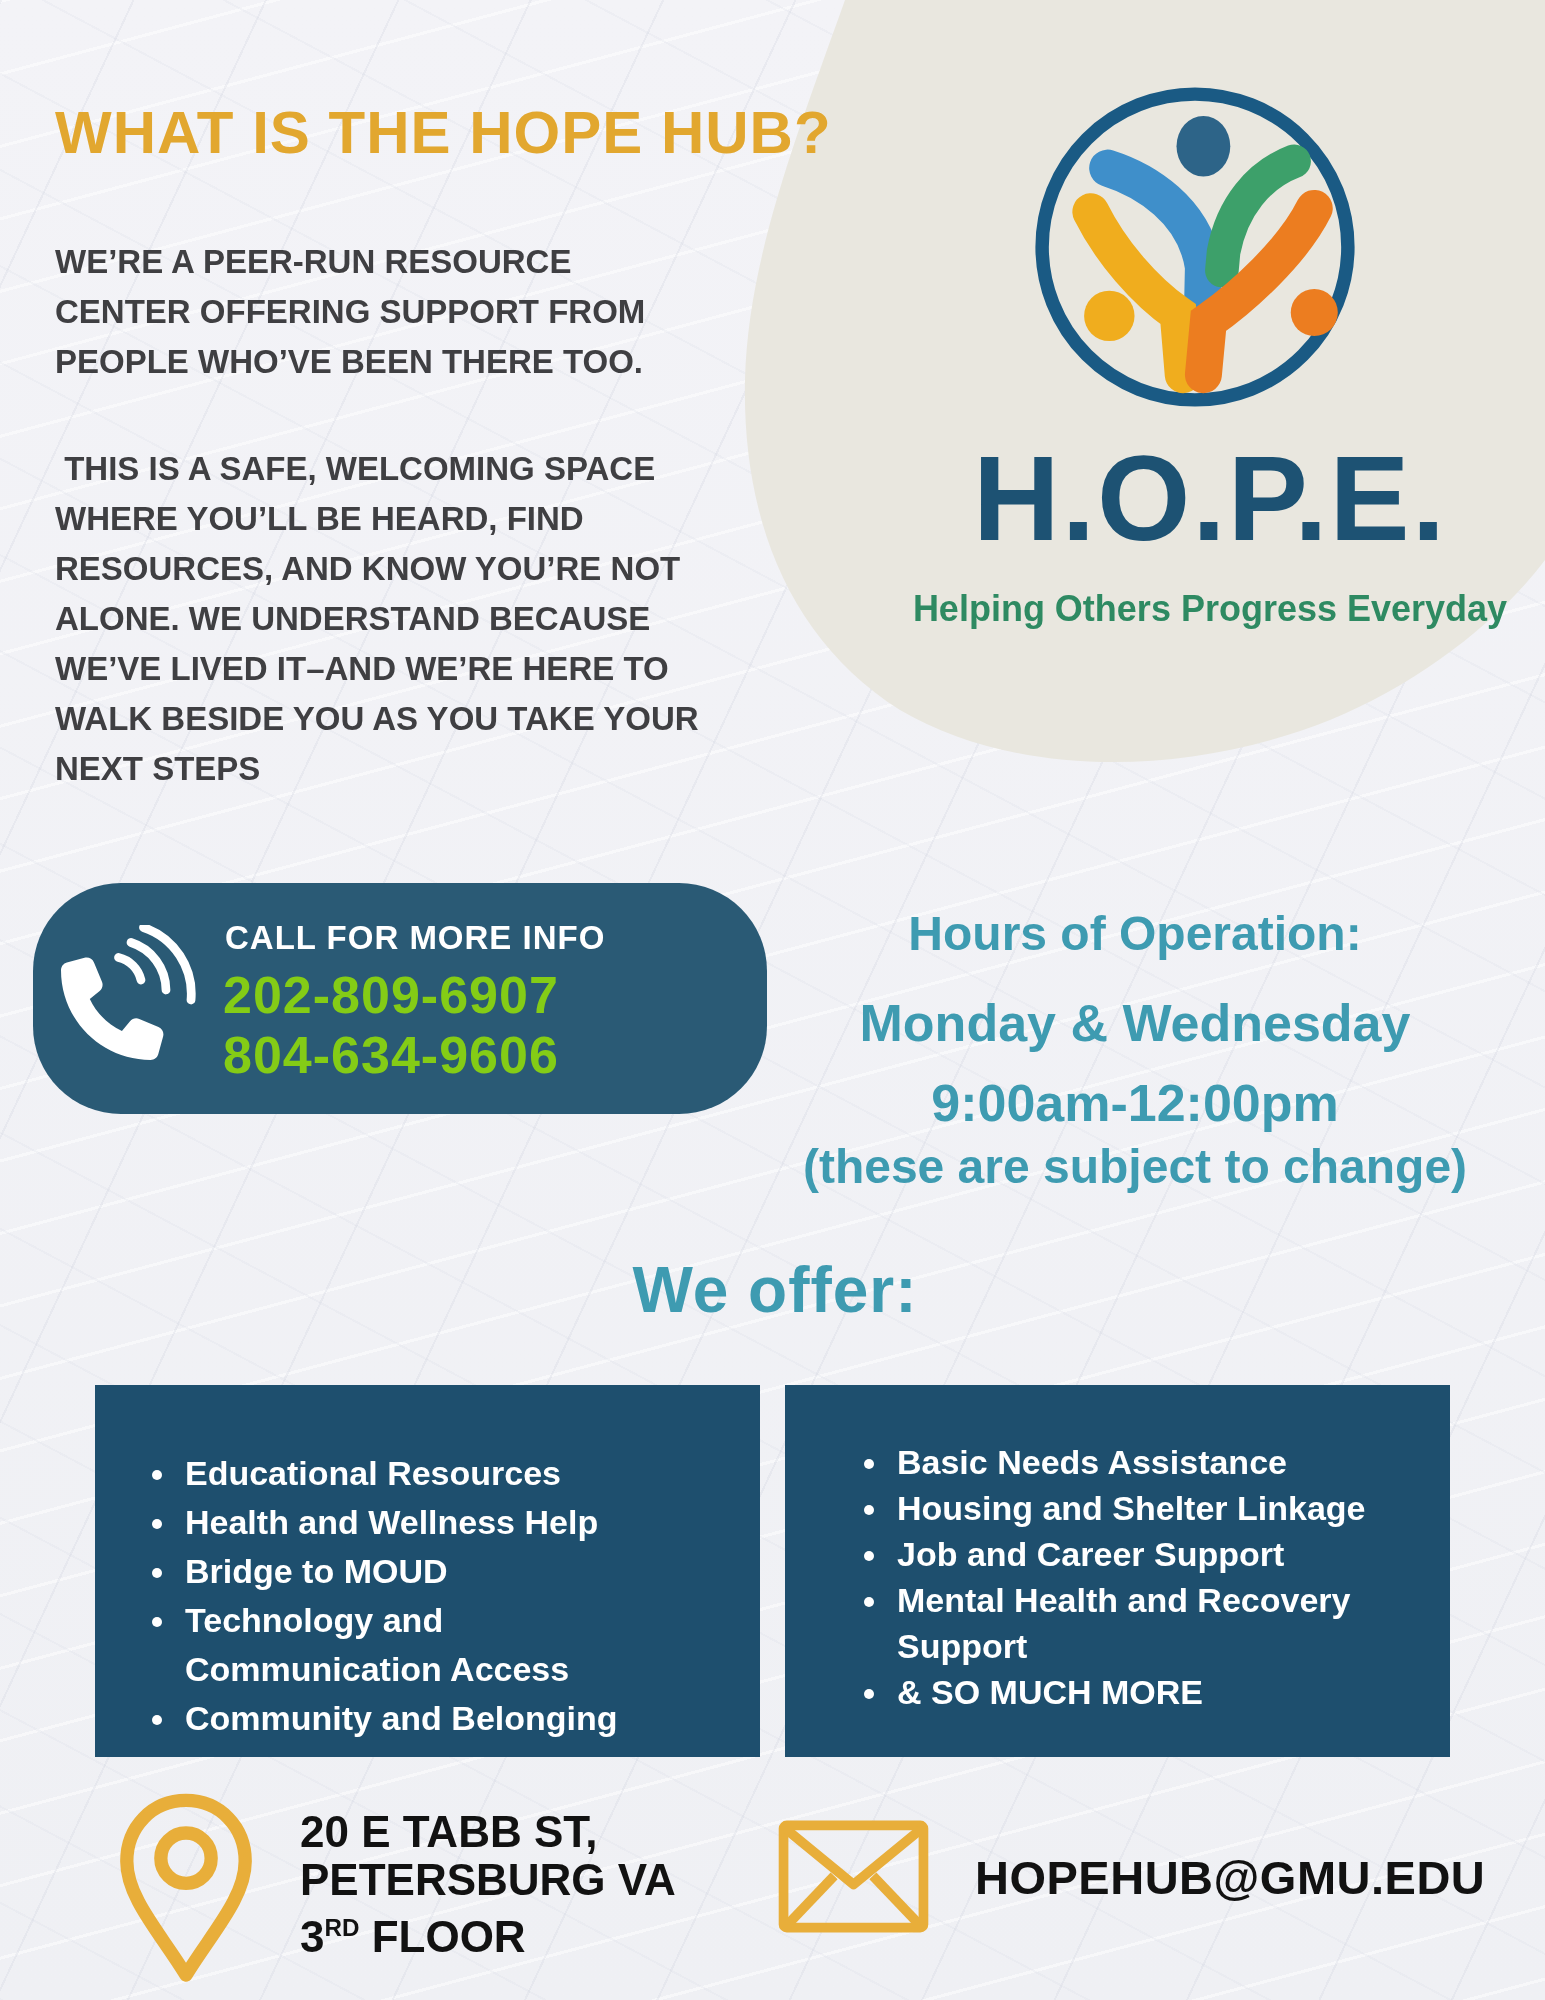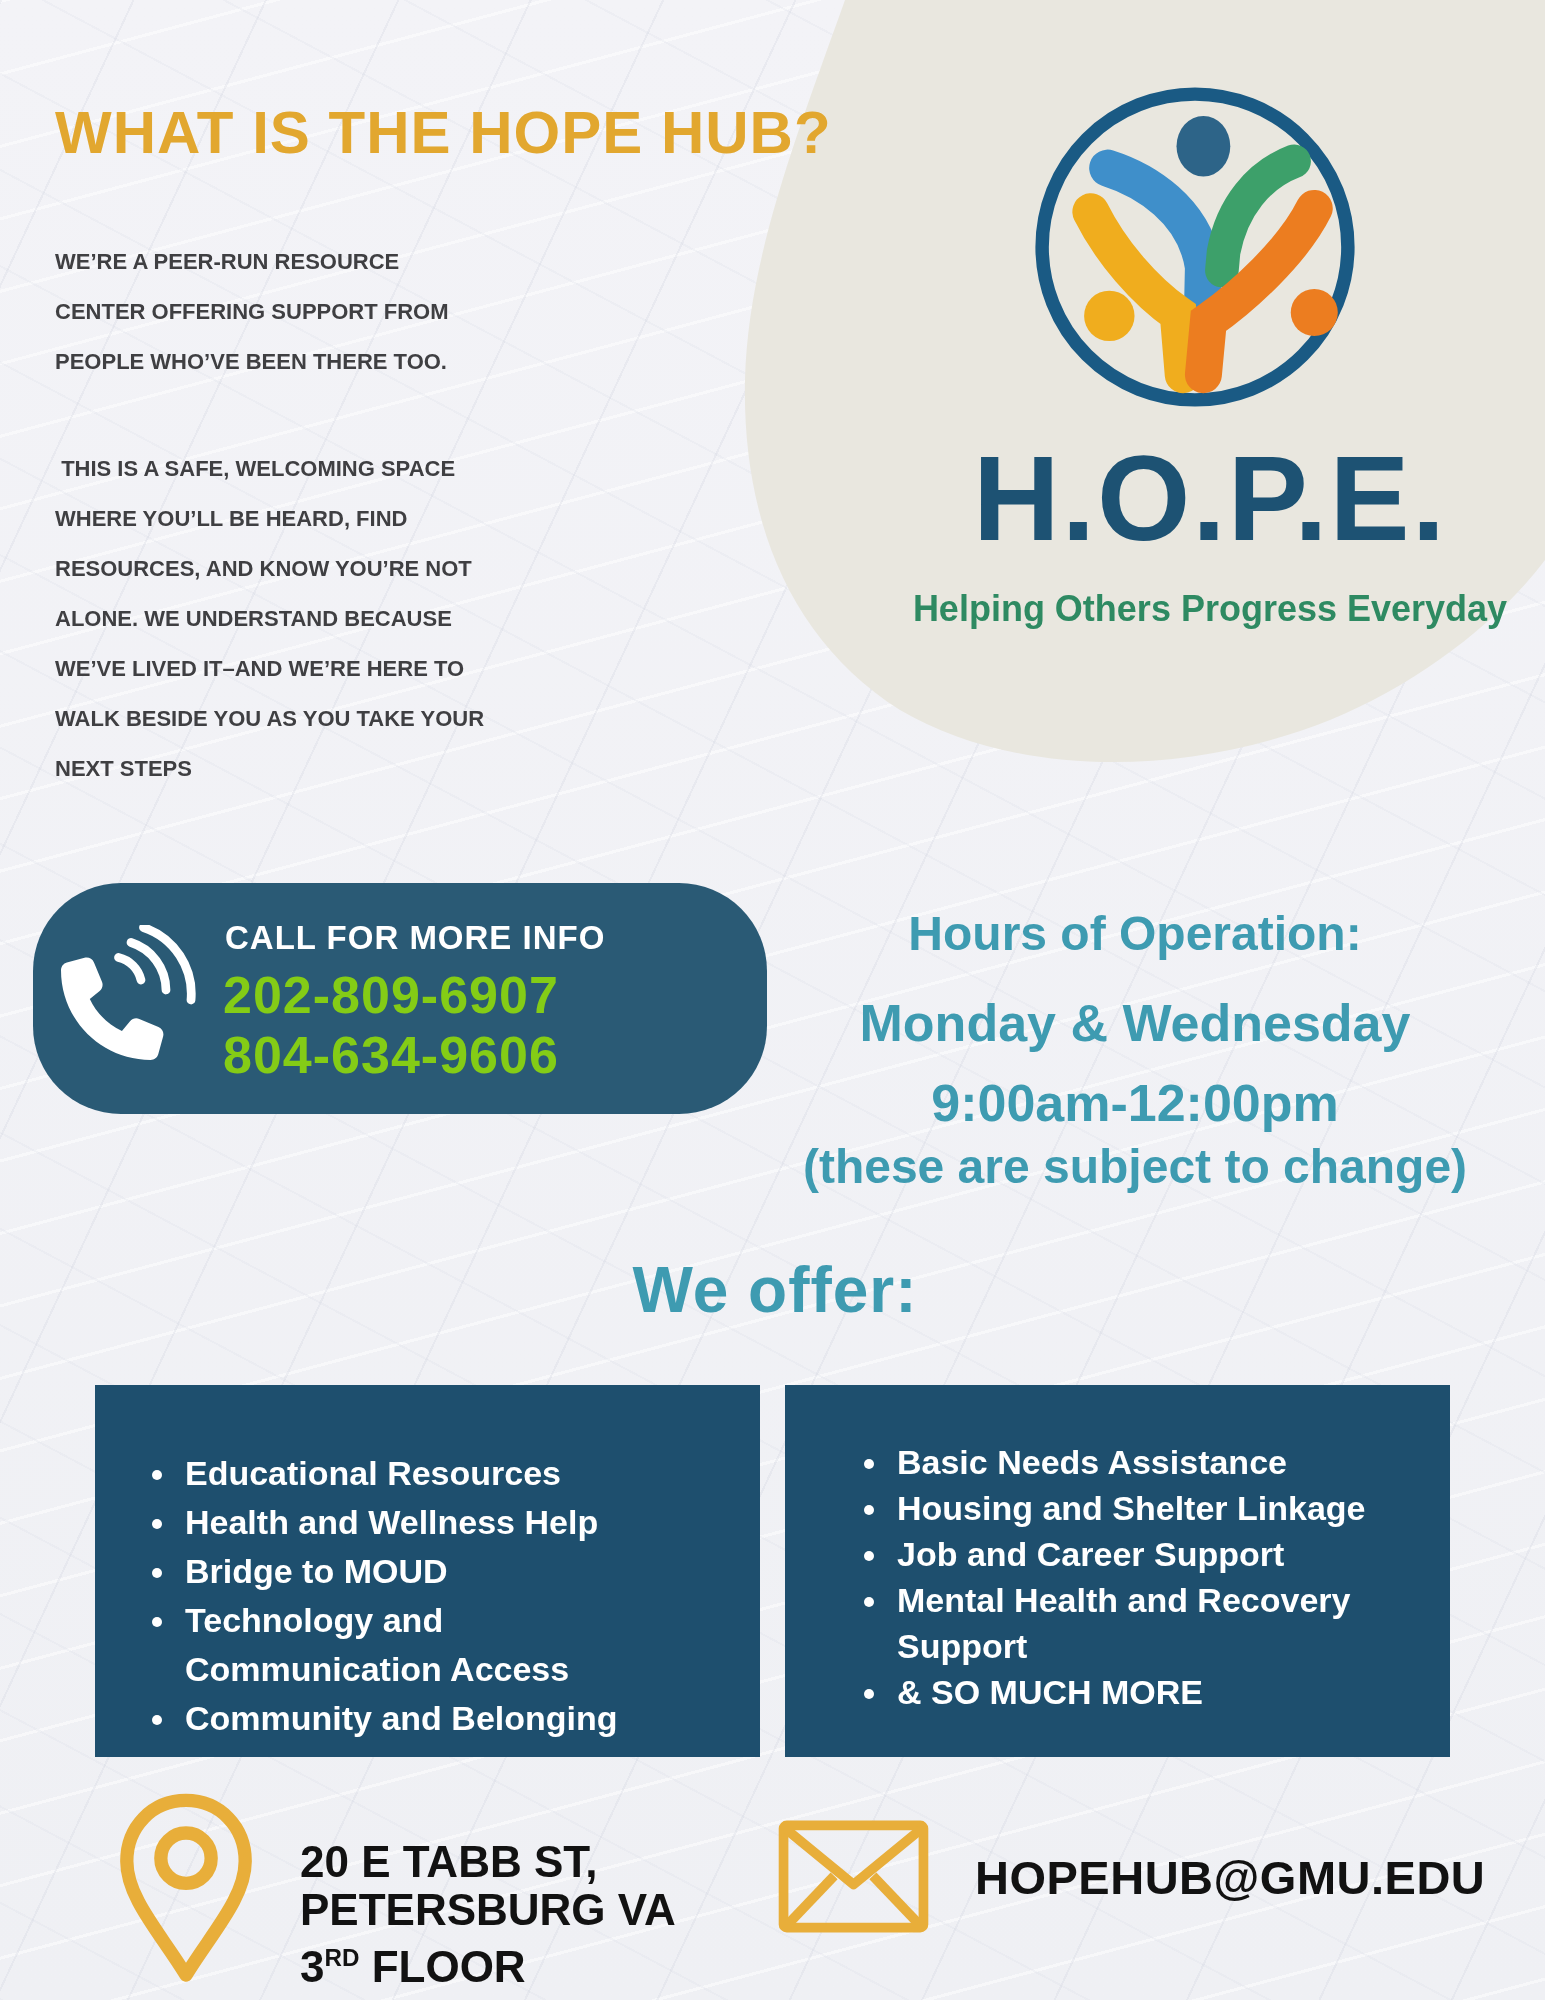--- a/index.html
+++ b/index.html
@@ -20,21 +20,21 @@
   
   .blob-svg{position:absolute;top:0;left:0;width:1545px;height:800px;}
 
   .page-title{
     left:55px;top:98px;width:900px;
     font-size:60px;font-weight:bold;letter-spacing:1px;
     color:#E2A72F;
   }
   .para{
     left:55px;width:660px;
-    font-size:22px;font-weight:bold;line-height:50px;
+    font-size:33px;font-weight:bold;line-height:50px;
     letter-spacing:0;color:#3F3F42;white-space:pre-wrap;
   }
   .para1{top:237px;}
   .para2{top:444px;}
 
   .logo-wordmark{
     left:865px;top:438px;width:690px;text-align:center;
     font-size:120px;font-weight:bold;letter-spacing:2px;color:#1D5273;line-height:120px;
   }
   .logo-tagline{
@@ -78,21 +78,21 @@
     margin:6px;color:#ffffff;font-size:34px;font-weight:bold;
     list-style:disc outside;
   }
   .offer-box.left .offer-list{padding:58px 0 0 78px;line-height:49px;}
   .offer-box.right .offer-list{padding:48px 0 0 100px;line-height:46px;}
   .offer-list li{max-width:500px;padding-left:6px;}
 
   .pin-icon-svg{left:112px;top:1790px;width:148px;height:200px;}
   .address{
     left:300px;top:1808px;width:430px;
-    font-size:44px;font-weight:bold;color:#121212;line-height:48px;margin-top:30px;
+    font-size:44px;font-weight:bold;color:#121212;line-height:48px;
   }
   .address .sup{font-size:0.55em;vertical-align:super;}
   .address .rest{white-space:pre;}
   .mail-icon-svg{left:776px;top:1820px;width:155px;height:113px;}
   .email{
     left:975px;top:1850px;width:540px;
     font-size:47px;font-weight:bold;color:#121212;letter-spacing:0.5px;
   }
 </style>
 </head>

